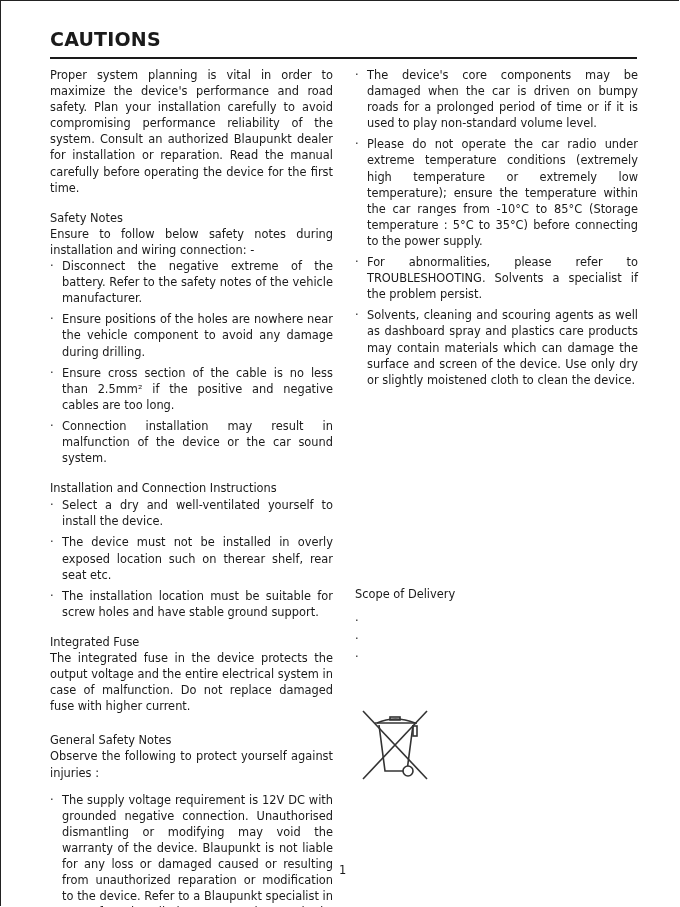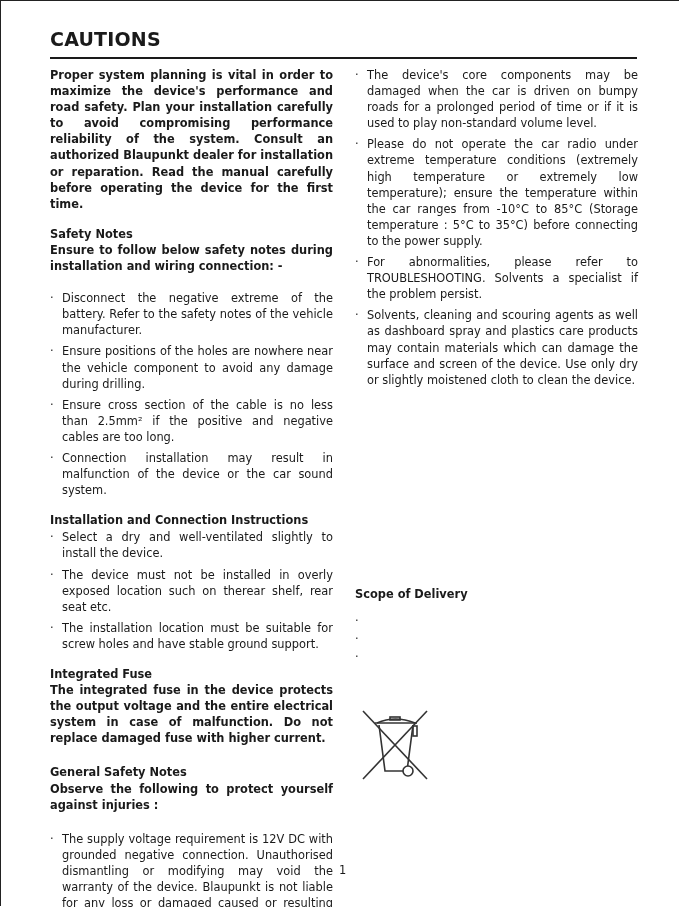--- a/index.html
+++ b/index.html
@@ -6,22 +6,22 @@
   body { width: 680px; height: 907px; position: relative; overflow: hidden;
          font-family: "DejaVu Sans", sans-serif; color: #1a1a1a; }
   .page { position: absolute; left: 0; top: 0; width: 679px; height: 906px;
           border-left: 1px solid #222; border-top: 1px solid #222; box-sizing: border-box; }
   .title { position: absolute; left: 49px; top: 27px; font-size: 19px; font-weight: bold;
            letter-spacing: 0.2px; color: #1a1a1a; }
   .rule { position: absolute; left: 49px; top: 56px; width: 587px; height: 2px; background: #1a1a1a; }
   .col { position: absolute; width: 283px; font-size: 11.4px; line-height: 16.1px; }
   .col.left { left: 49px; top: 66px; }
   .col.right { left: 354px; top: 66px; }
-  p { margin: 0; text-align: justify; font-weight: bold; }
-  h3 { margin: 0; font-size: 11.4px; font-weight: bold; line-height: 16.1px; }
+  p { margin: 0; text-align: justify; }
+  h3 { margin: 0; font-size: 11.4px; font-weight: normal; line-height: 16.1px; }
   ul { list-style: none; margin: 0; padding: 0; }
   li { position: relative; padding-left: 12px; text-align: justify; margin-bottom: 5px; }
   li .bullet { position: absolute; left: 0; top: 0; }
   .sec { margin-top: 14px; }
   .scope { position: absolute; left: 354px; top: 585px; width: 283px; font-size: 11.4px; line-height: 18px; }
   .scope li { min-height: 18px; margin-bottom: 0; }
   .weee { position: absolute; left: 358px; top: 706px; width: 72px; height: 74px; }
   .pagenum { position: absolute; left: 338px; top: 862px; font-size: 11.4px; }
 </style>
 </head>
@@ -29,46 +29,46 @@
 
 <div class="page">
   <div class="title">CAUTIONS</div>
   <div class="rule"></div>
 
   <div class="col left">
     <p>Proper system planning is vital in order to maximize the device's performance and road safety. Plan your installation carefully to avoid compromising performance reliability of the system. Consult an authorized Blaupunkt dealer for installation or reparation. Read the manual carefully before operating the device for the first time.</p>
 
     <div class="sec">
       <h3>Safety Notes</h3>
-      <p style="margin-bottom:16px">Ensure to follow below safety notes during installation and wiring connection: -</p>
+      <p style="margin-bottom:0">Ensure to follow below safety notes during installation and wiring connection: -</p>
       <ul>
         <li><span class="bullet">·</span><span>Disconnect the negative extreme of the battery. Refer to the safety notes of the vehicle manufacturer.</span></li>
         <li><span class="bullet">·</span><span>Ensure positions of the holes are nowhere near the vehicle component to avoid any damage during drilling.</span></li>
         <li><span class="bullet">·</span><span>Ensure cross section of the cable is no less than 2.5mm² if the positive and negative cables are too long.</span></li>
         <li><span class="bullet">·</span><span>Connection installation may result in malfunction of the device or the car sound system.</span></li>
       </ul>
     </div>
 
     <div class="sec">
       <h3 style="margin-bottom:1px">Installation and Connection Instructions</h3>
       <ul>
-        <li><span class="bullet">·</span><span>Select a dry and well-ventilated slightly to install the device.</span></li>
+        <li><span class="bullet">·</span><span>Select a dry and well-ventilated yourself to install the device.</span></li>
         <li><span class="bullet">·</span><span>The device must not be installed in overly exposed location such on therear shelf, rear seat etc.</span></li>
         <li><span class="bullet">·</span><span>The installation location must be suitable for screw holes and have stable ground support.</span></li>
       </ul>
     </div>
 
     <div class="sec">
       <h3>Integrated Fuse</h3>
       <p>The integrated fuse in the device protects the output voltage and the entire electrical system in case of malfunction. Do not replace damaged fuse with higher current.</p>
     </div>
 
     <div class="sec" style="margin-top:18px">
       <h3>General Safety Notes</h3>
-      <p style="margin-bottom:18px">Observe the following to protect yourself against injuries :</p>
+      <p style="margin-bottom:11px">Observe the following to protect yourself against injuries :</p>
       <ul>
         <li><span class="bullet">·</span><span>The supply voltage requirement is 12V DC with grounded negative connection. Unauthorised dismantling or modifying may void the warranty of the device. Blaupunkt is not liable for any loss or damaged caused or resulting from unauthorized reparation or modification to the device. Refer to a Blaupunkt specialist in case of any installation or reparation required.</span></li>
       </ul>
     </div>
   </div>
 
   <div class="col right">
     <ul>
       <li><span class="bullet">·</span><span>The device's core components may be damaged when the car is driven on bumpy roads for a prolonged period of time or if it is used to play non-standard volume level.</span></li>
       <li><span class="bullet">·</span><span>Please do not operate the car radio under extreme temperature conditions (extremely high temperature or extremely low temperature); ensure the temperature within the car ranges from -10°C to 85°C (Storage temperature : 5°C to 35°C) before connecting to the power supply.</span></li>

